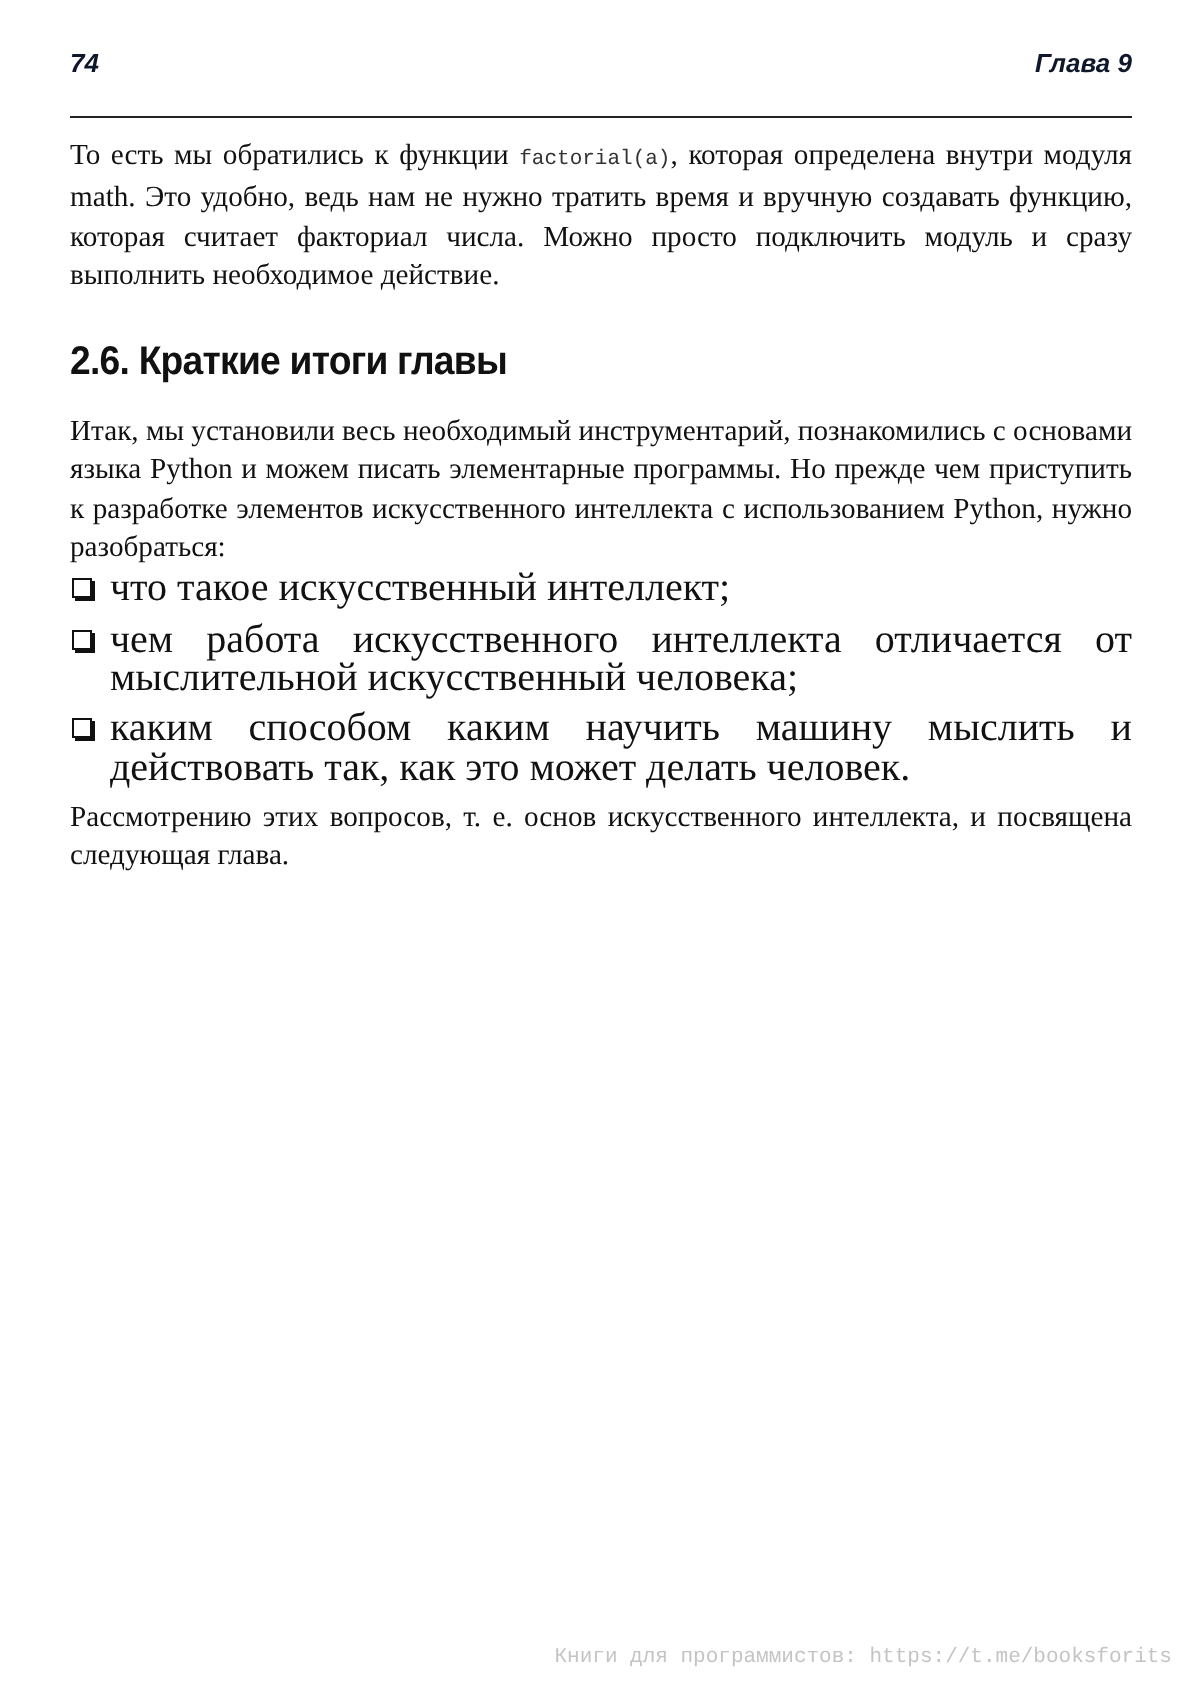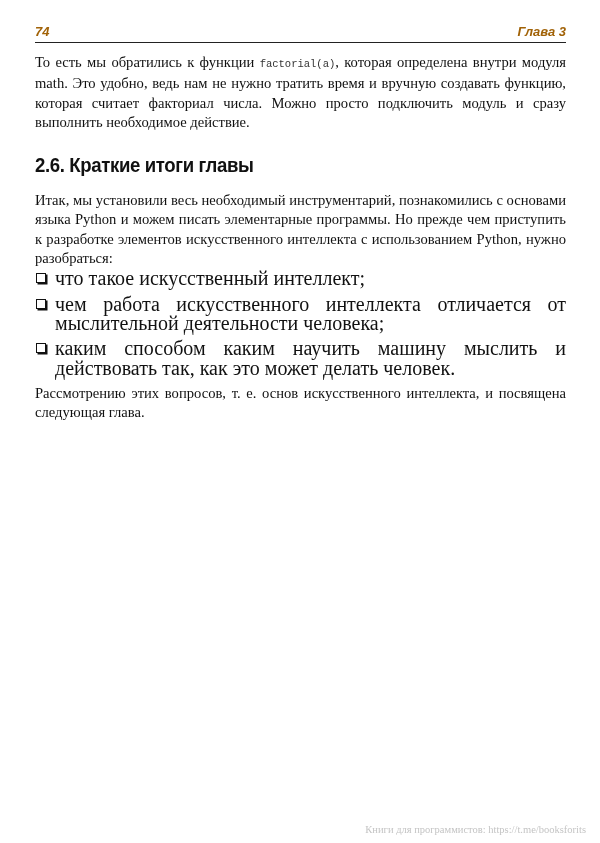--- a/index.html
+++ b/index.html
@@ -4,22 +4,22 @@
   <style>
     html, body { margin: 0; padding: 0; background: #ffffff; }
     body {
       width: 600px; height: 843px; position: relative; overflow: hidden;
       font-family: "Liberation Serif", serif; color: #111111;
     }
     .page { position: absolute; left: 35px; top: 24px; width: 531px; }
     .running-header {
       display: flex; justify-content: space-between; align-items: flex-end;
       font-family: "Liberation Sans", sans-serif; font-style: italic; font-weight: bold;
-      font-size: 13px; color: #a16207;
-      padding-bottom: 3px; border-bottom: 1.5px solid #222;
+      font-size: 13px; color: #0f172a;
+      padding-bottom: 19px; border-bottom: 1.5px solid #222;
     }
     .para {
       font-size: 14.6px; line-height: 19.3px; text-align: justify; margin: 0;
       hyphens: manual;
     }
     .para.first { margin-top: 10px; }
     .para .code {
       font-family: "Liberation Mono", monospace; font-size: 10.5px; color: #333;
     }
     .section-title {
@@ -32,46 +32,46 @@
       position: relative; padding-left: 20px; font-size: 20px; line-height: 19.3px;
       text-align: justify; margin-bottom: 6px;
     }
     .bullets .box {
       position: absolute; left: 1px; top: 4px; width: 8px; height: 8px;
       border: 1.3px solid #111; box-shadow: 1.5px 1.5px 0 #111; background: #fff;
     }
     .para.after { margin-top: 0px; }
     .watermark {
       position: absolute; right: 14px; bottom: 8px;
-      font-family: Liberation Serif, serif; font-size: 10.5px; color: #c4c4c4;
+      font-family: Liberation Mono, monospace; font-size: 10.5px; color: #c4c4c4;
     }
   </style>
 </head>
 <body>
 
 <div class="page">
   <div class="running-header">
     <span>74</span>
-    <span>Глава 3</span>
+    <span>Глава 9</span>
   </div>
 
   <p class="para first"><span>То есть мы обратились к функции </span><span class="code">factorial(a)</span><span>, которая определена внутри модуля math. Это удобно, ведь нам не нужно тратить время и вручную создавать функцию, которая считает факториал числа. Можно просто подключить модуль и сразу выполнить необходимое действие.</span></p>
 
   <div class="section-title">2.6. Краткие итоги главы</div>
 
   <p class="para">Итак, мы установили весь необходимый инструментарий, познакомились с основами языка Python и можем писать элементарные программы. Но прежде чем приступить к разработке элементов искусственного интеллекта с использованием Python, нужно разобраться:</p>
 
   <ul class="bullets">
     <li>
       <span class="box"></span>
       <span>что такое искусственный интеллект;</span>
     </li>
     <li>
       <span class="box"></span>
-      <span>чем работа искусственного интеллекта отличается от мыслительной деятельности человека;</span>
+      <span>чем работа искусственного интеллекта отличается от мыслительной искусственный человека;</span>
     </li>
     <li>
       <span class="box"></span>
       <span>каким способом каким научить машину мыслить и действовать так, как это может делать человек.</span>
     </li>
   </ul>
 
   <p class="para after">Рассмотрению этих вопросов, т. е. основ искусственного интеллекта, и посвящена следующая глава.</p>
 </div>
 

